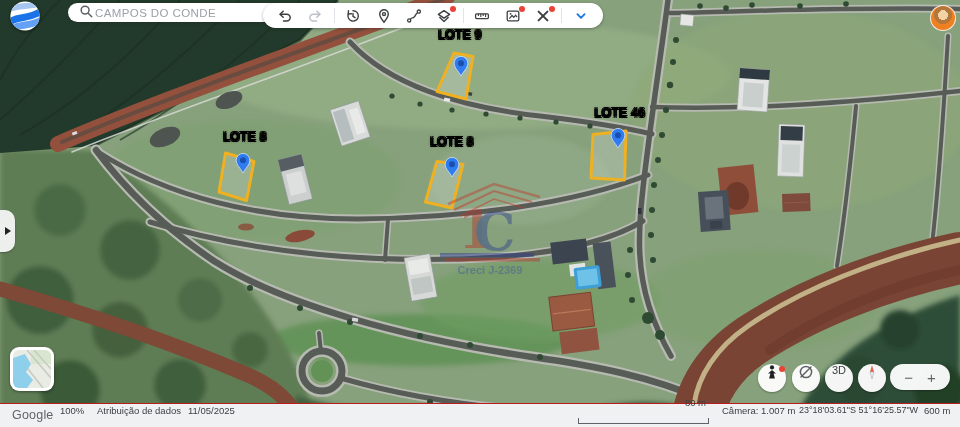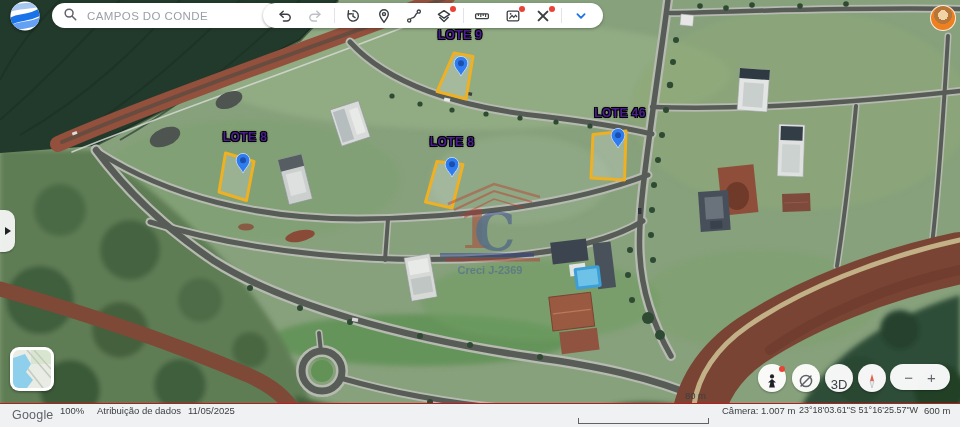--- a/index.html
+++ b/index.html
@@ -3,65 +3,65 @@
 <meta charset="utf-8">
 <style>
   html,body{margin:0;padding:0;background:#202124}
   .stage{position:relative;width:960px;height:427px;overflow:hidden;
          font-family:"Liberation Sans",sans-serif;background:#87a17c}
   svg.map{position:absolute;inset:0;display:block}
 
   
   .pill{position:absolute;background:#fff;border-radius:13px;
         box-shadow:0 1px 3px rgba(32,33,36,.38);display:flex;align-items:center}
-  .search{left:52px;top:3px;width:206px;height:25px;padding:0 11px;gap:9px}
+  .search{left:68px;top:3px;width:206px;height:19px;padding:0 11px;gap:1px}
   .search span{font-size:11.5px;color:#9aa0a6;letter-spacing:.4px;white-space:nowrap}
   .toolbar{left:263px;top:3px;width:334px;height:25px;justify-content:space-evenly;padding:0 3px}
   .tbtn{position:relative;width:23px;height:22px;display:flex;align-items:center;justify-content:center;cursor:pointer}
   .tbtn svg{display:block}
   .dot{position:absolute;top:1px;right:-1px;width:6px;height:6px;border-radius:50%;background:#ea4335}
   .sep{width:1px;height:15px;background:#e0e3e7}
   .logo{position:absolute;left:10px;top:1px;width:30px;height:30px;border-radius:50%;
         box-shadow:0 1px 3px rgba(0,0,0,.4);cursor:pointer}
   .avatar{position:absolute;left:930px;top:5px;width:26px;height:26px;border-radius:50%;cursor:pointer;
           border:1px solid rgba(255,255,255,.85);box-sizing:border-box;
           background:radial-gradient(circle at 50% 38%, #f2d3a6 0 5px, #b5763a 5px 9px, #ee8022 9px)}
 
   
-  .lot-label{position:absolute;transform:translate(-50%,-50%);color:#4c1d95;font-size:12px;font-weight:700;
+  .lot-label{position:absolute;transform:translate(-50%,-50%);color:#000000;font-size:12px;font-weight:400;
              letter-spacing:.4px;white-space:nowrap;cursor:pointer;
              text-shadow:-1px -1px 0 #000,1px -1px 0 #000,-1px 1px 0 #000,1px 1px 0 #000,0 0 3px rgba(0,0,0,.7)}
   .watermark{position:absolute;left:434px;top:180px;width:110px;height:100px;opacity:.48;pointer-events:none}
   .handle{position:absolute;left:0;top:210px;width:15px;height:42px;background:rgba(248,249,250,.92);
           border-radius:0 10px 10px 0;box-shadow:0 1px 2px rgba(0,0,0,.3);cursor:pointer;
           display:flex;align-items:center;justify-content:center}
   .handle .tri{width:0;height:0;border-top:4px solid transparent;border-bottom:4px solid transparent;
                border-left:6px solid #202124}
   .minimap{position:absolute;left:10px;top:347px;width:44px;height:44px;border-radius:9px;background:#fff;
            box-shadow:0 1px 3px rgba(0,0,0,.4);padding:3px;box-sizing:border-box;cursor:pointer}
   .minimap svg{display:block;border-radius:6px}
 
   
   .cbtn{position:absolute;width:28px;height:28px;border-radius:50%;background:rgba(255,255,255,.95);
-        box-shadow:0 1px 2px rgba(0,0,0,.3);display:flex;align-items:flex-end;justify-content:center;
-        font-size:13px;color:#3c4043;cursor:pointer}
+        box-shadow:0 1px 2px rgba(0,0,0,.3);display:flex;align-items:flex-start;justify-content:center;
+        font-size:11px;color:#3c4043;cursor:pointer}
   .cbtn .dot{top:2px;right:1px}
   .zoompill{position:absolute;left:890px;top:364px;width:60px;height:26px;border-radius:13px;
             background:rgba(255,255,255,.95);box-shadow:0 1px 2px rgba(0,0,0,.3);
             display:flex;align-items:center;justify-content:space-evenly;font-size:15px;color:#5f6368}
   .zoompill span{cursor:pointer;line-height:1}
 
   
   .statusbar{position:absolute;left:0;right:0;bottom:0;height:23px;background:#f0f1f2;
              border-top:1px solid #b91c1c;font-size:9.5px;color:#3c4043}
   .statusbar .abs{position:absolute;top:1px;white-space:nowrap}
   .brand{left:12px;top:4px !important;font-size:12.5px;font-weight:500;color:#5f6368;letter-spacing:.2px}
   .attrib{cursor:pointer}
   .scalebar{position:absolute;left:578px;bottom:3px;width:131px}
-  .scalebar .lbl{text-align:right;font-size:9.5px;padding-right:3px;line-height:10px;margin-bottom:17px}
+  .scalebar .lbl{text-align:right;font-size:9.5px;padding-right:3px;line-height:10px;margin-bottom:10px}
   .scalebar .bar{height:5px;border-left:1.5px solid #5f6368;border-right:1.5px solid #5f6368;
                  border-bottom:1.5px solid #5f6368}
 </style>
 </head>
 <body>
 
 <div class="stage">
 
   <svg class="map" viewBox="0 0 960 427" preserveAspectRatio="none">
     <defs>

